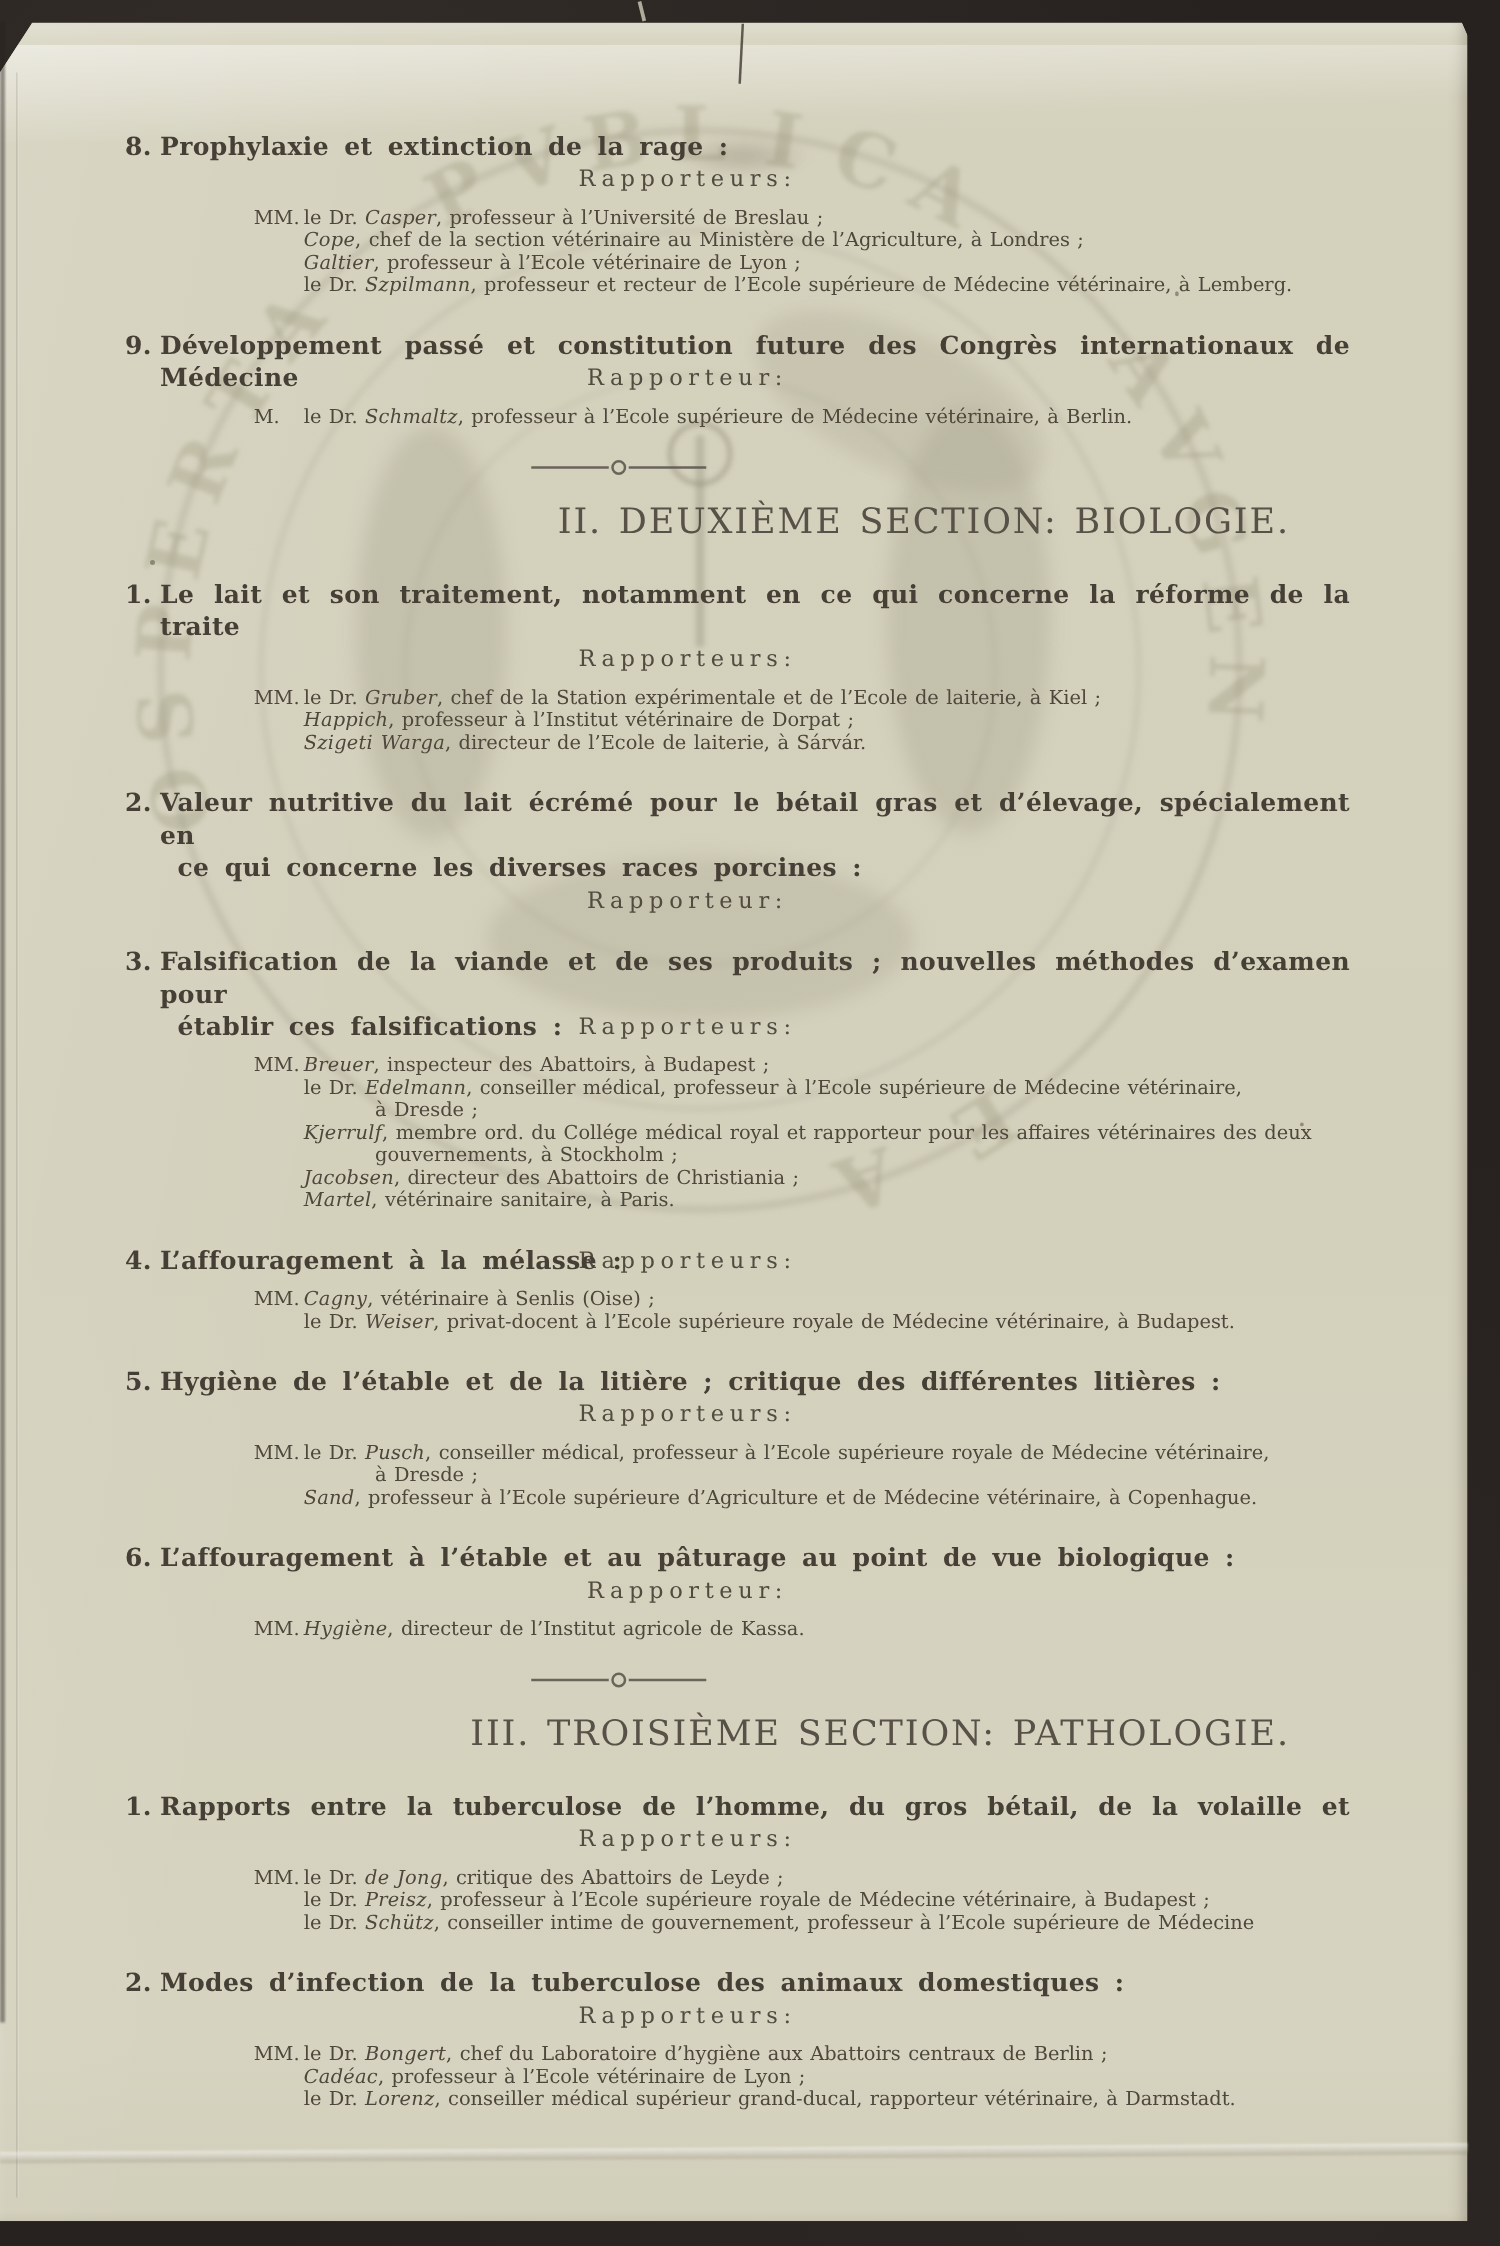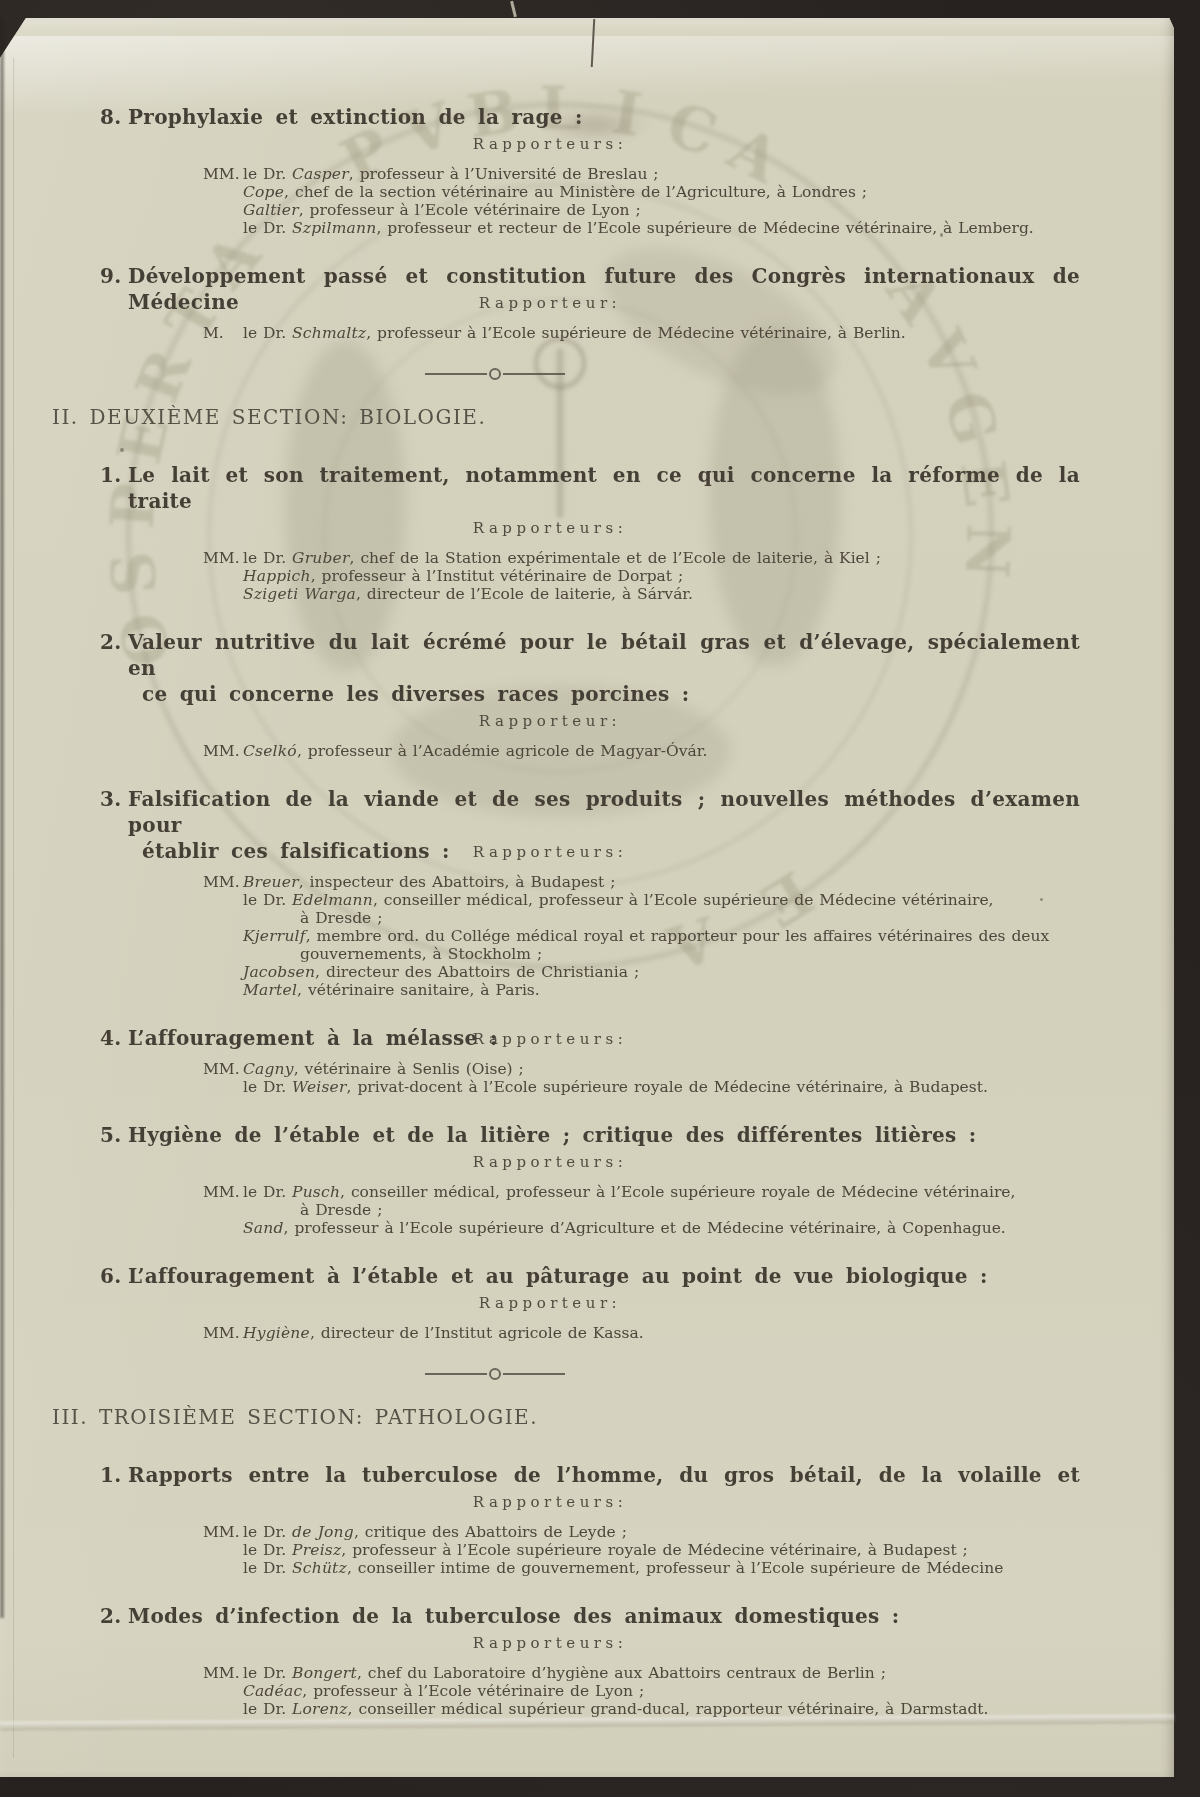--- a/index.html
+++ b/index.html
@@ -46,30 +46,30 @@
   .stamp .small-ring{position:absolute;left:0;top:-173px;width:44px;height:44px;border:4px solid rgba(130,126,105,.4);
     border-radius:50%;transform:translate(-50%,-50%);filter:blur(2px);}
   
   .content{position:absolute;left:100px;top:86px;width:980px;color:#4a443b;}
   .item{margin:0 0 26px 0;}
   .item-title{font-size:20px;line-height:26px;font-weight:bold;letter-spacing:.3px;word-spacing:5px;color:#453f36;}
   .t-line{position:relative;padding-left:28px;}
   .t-line.wrap{padding-left:42px;}
   .t-line.just{text-align:justify;text-align-last:justify;}
   .item-num{position:absolute;left:0;top:0;}
-  .rap-label{font-size:15px;line-height:18px;letter-spacing:4.5px;text-align:center;color:#514b40;margin:5px 80px 4px 0;}
+  .rap-label{font-size:18px;line-height:18px;letter-spacing:4.5px;text-align:center;color:#514b40;margin:5px 80px 4px 0;}
   .rap-label.raised{margin-top:-21px;}
   .rap-lines{margin-left:143px;width:calc(100% - 143px);font-size:15.5px;line-height:18px;color:#4e473c;word-spacing:1px;}
   .rline{position:relative;}
   .rline.hang{text-indent:-40px;margin-top:12px;}
   .rline .prefix{display:inline-block;width:40px;text-indent:0;}
   .rline.c1{margin-left:57px;}
   .rline.c2{margin-left:185px;}
   .rline i{letter-spacing:.2px;}
-  .section-heading{font-size:20px;line-height:30px;letter-spacing:1.5px;text-align:left;color:#575147;
+  .section-heading{font-size:28px;line-height:30px;letter-spacing:1.5px;text-align:right;color:#575147;
     margin:22px 0 30px 0;transform:translateX(-48px);font-weight:normal;word-spacing:3px;}
   .divider{display:flex;align-items:center;justify-content:center;margin:16px auto 0 auto;height:12px;
     transform:translateX(-95px);opacity:.85;}
   .divider .dline{width:62px;height:2px;background:#58534a;}
   .divider .dring{width:8px;height:8px;border:2px solid #58534a;border-radius:50%;margin:0 2px;background:transparent;}
 </style>
 </head>
 <body>
 
 <div class="scan-noise"></div>
@@ -146,23 +146,20 @@
           <div class="rline"><i>Happich</i><span>, professeur à l’Institut vétérinaire de Dorpat ;</span></div>
           <div class="rline"><i>Szigeti Warga</i><span>, directeur de l’Ecole de laiterie, à Sárvár.</span></div>
         </div>
       </div>
       <div class="item">
         <div class="item-title">
           <div class="t-line just"><span class="item-num">2.</span><span class="t-text">Valeur nutritive du lait écrémé pour le bétail gras et d’élevage, spécialement en</span></div>
           <div class="t-line wrap"><span class="t-text">ce qui concerne les diverses races porcines :</span></div>
         </div>
         <div class="rap-label">Rapporteur:</div>
-        <div class="rap-lines">
-          <div class="rline hang"><span class="prefix">MM.</span><i>Cselkó</i><span>, professeur à l’Académie agricole de Magyar-Óvár.</span></div>
-        </div>
       </div>
       <div class="item">
         <div class="item-title">
           <div class="t-line just"><span class="item-num">3.</span><span class="t-text">Falsification de la viande et de ses produits ; nouvelles méthodes d’examen pour</span></div>
           <div class="t-line wrap"><span class="t-text">établir ces falsifications :</span></div>
         </div>
         <div class="rap-label raised">Rapporteurs:</div>
         <div class="rap-lines">
           <div class="rline hang"><span class="prefix">MM.</span><i>Breuer</i><span>, inspecteur des Abattoirs, à Budapest ;</span></div>
           <div class="rline"><span>le Dr. </span><i>Edelmann</i><span>, conseiller médical, professeur à l’Ecole supérieure de Médecine vétérinaire,</span></div>

